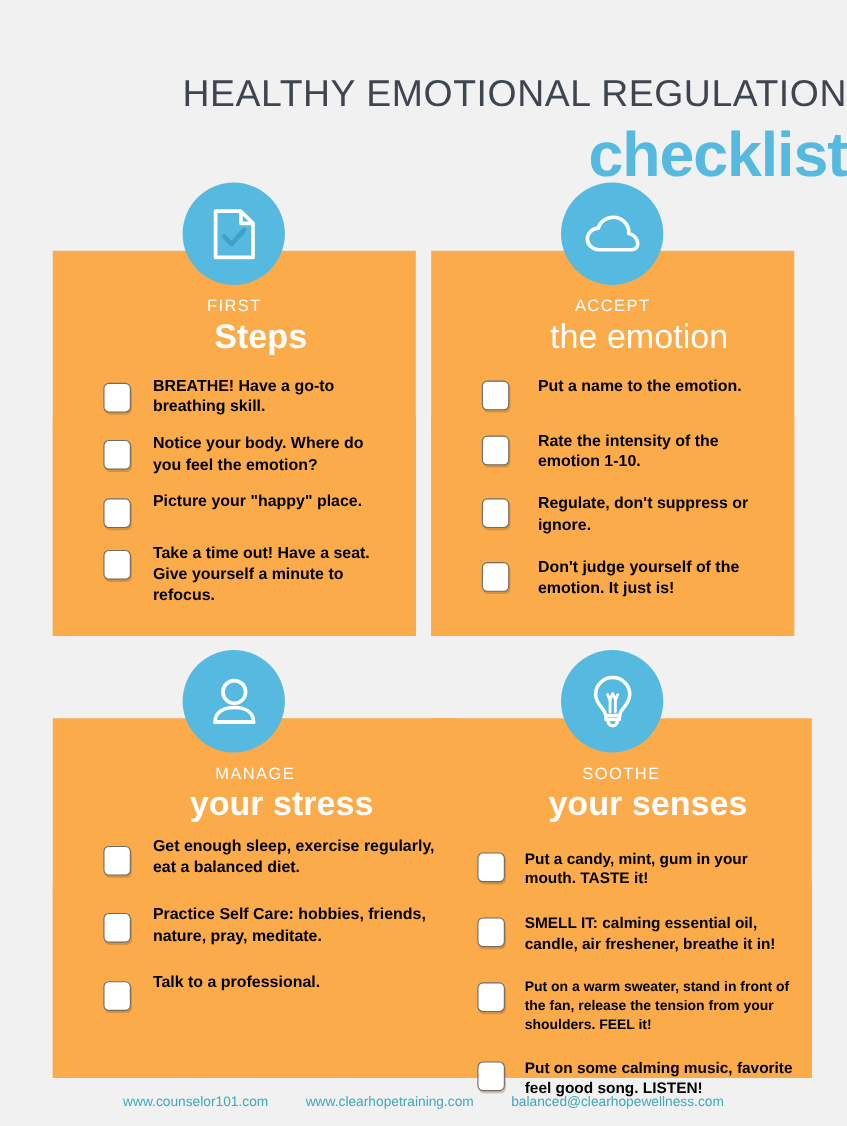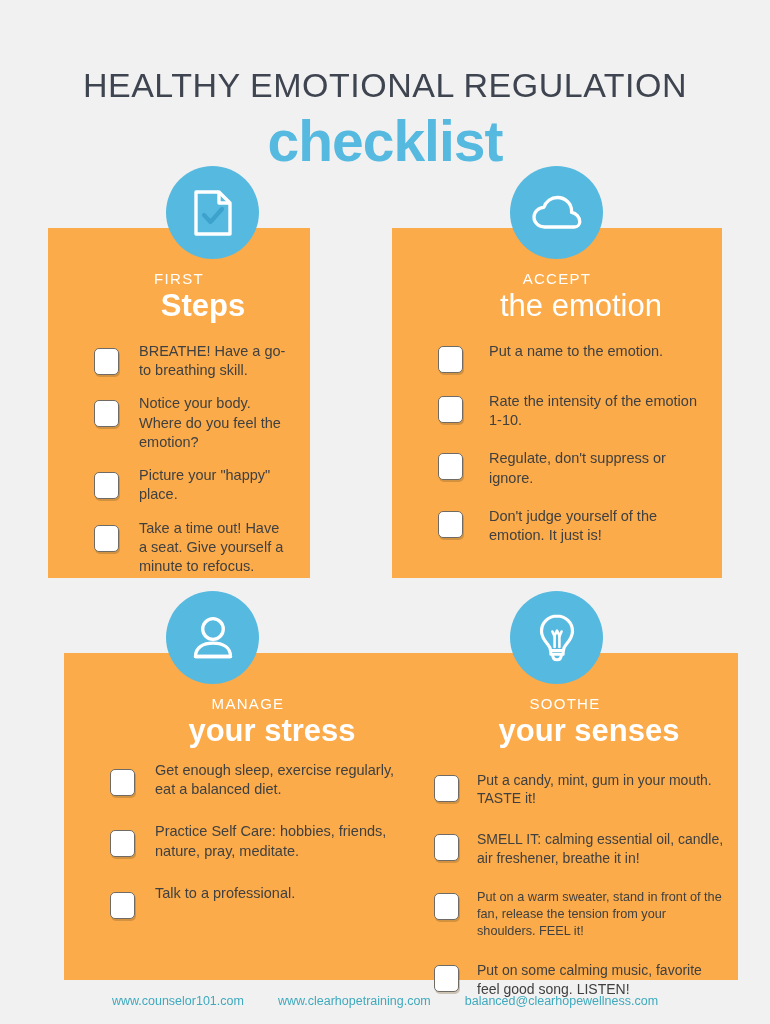--- a/index.html
+++ b/index.html
@@ -5,21 +5,21 @@
   * { margin:0; padding:0; box-sizing:border-box; }
   html, body {
     width:770px; height:1024px;
     background:#f1f1f1;
     font-family:"Liberation Sans", sans-serif;
     overflow:hidden;
   }
   .page { position:relative; width:770px; height:1024px; background:#f1f1f1; }
 
   
-  .header { position:absolute; top:0; left:0; width:770px; text-align:center; }
+  .header { position:absolute; top:0; left:0; width:770px; text-align:right; }
   .title {
     margin-top:66px;
     font-size:34px;
     letter-spacing:0.5px;
     color:#3f4550;
     font-weight:400;
   }
   .subtitle {
     margin-top:8px;
     font-size:57px;
@@ -43,23 +43,23 @@
     border-top-right-radius:165px 160px;
   }
   .card .body {
     position:absolute;
     top:150px; left:0; right:0; bottom:0;
     background:#fbab4a;
   }
   .card-inner { position:relative; z-index:2; width:100%; height:100%; }
 
   
-  #card-first   { left:48px;  top:228px; width:262px; height:350px; }
+  #card-first   { left:48px;  top:228px; width:330px; height:350px; }
   #card-accept  { left:392px; top:228px; width:330px; height:350px; }
-  #card-manage  { left:64px;  top:653px; width:368px; height:327px; }
+  #card-manage  { left:48px;  top:653px; width:368px; height:327px; }
   #card-soothe  { left:392px; top:653px; width:346px; height:327px; }
 
   
   .icon-circle {
     position:absolute;
     width:93px; height:93px;
     border-radius:50%;
     background:#56b9e0;
     z-index:5;
     display:flex; align-items:center; justify-content:center;
@@ -95,23 +95,24 @@
   .item { display:flex; align-items:flex-start; }
   .checkbox {
     flex:0 0 auto;
     width:25px; height:27px;
     background:#ffffff;
     border:1px solid #6f6a63;
     border-radius:5px;
     box-shadow:1px 2px 0 rgba(120,90,40,0.30);
   }
   .item-text {
-    color:#404040;
+    color:#000000;
     font-size:14.5px;
     line-height:1.33;
+    font-weight:bold;
   }
 
   
   #card-first .items  { padding:0 22px 0 46px; }
   #card-first .item   { margin-bottom:14px; }
   #card-first .checkbox { margin-top:6px; }
   #card-first .item-text { margin-left:20px; }
 
   #card-accept .items { padding:0 18px 0 46px; }
   #card-accept .item  { margin-bottom:19px; }

